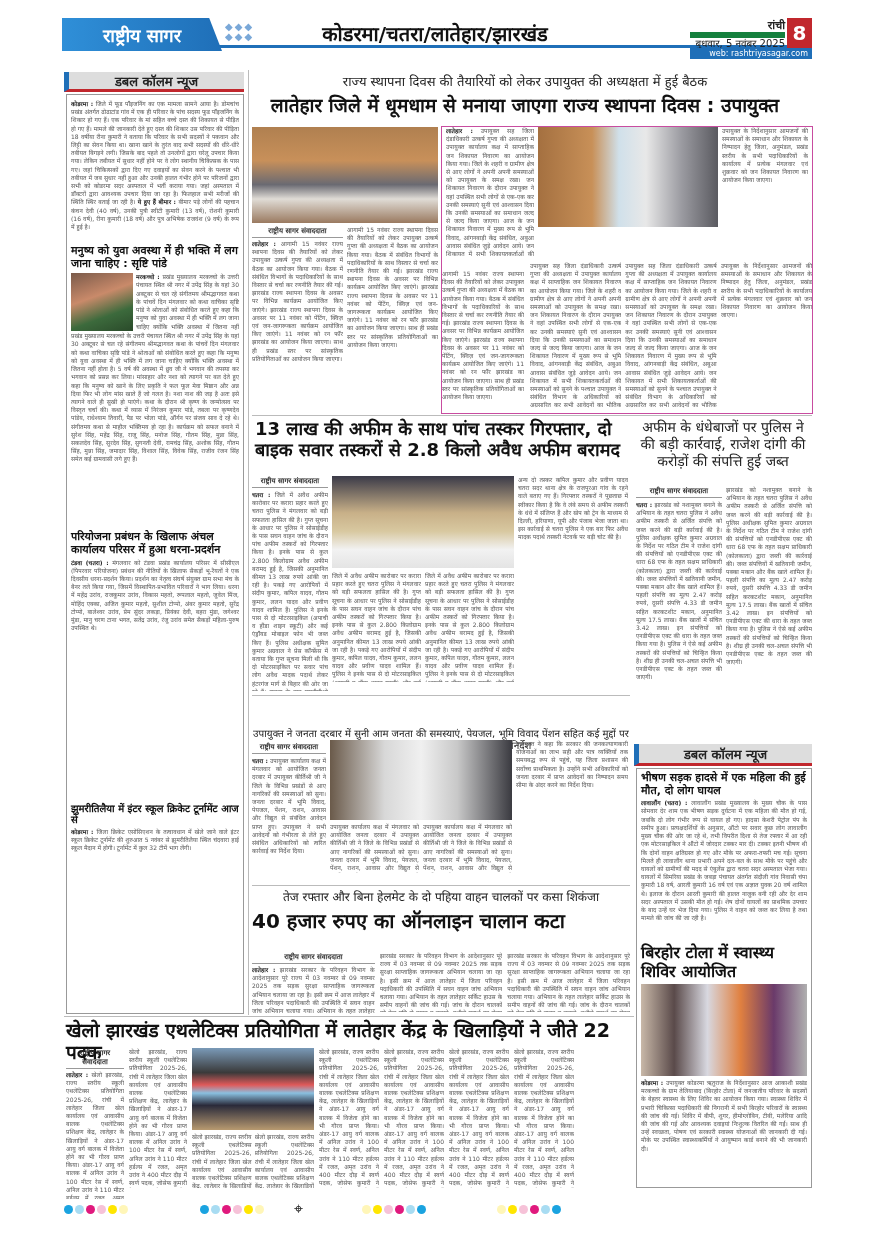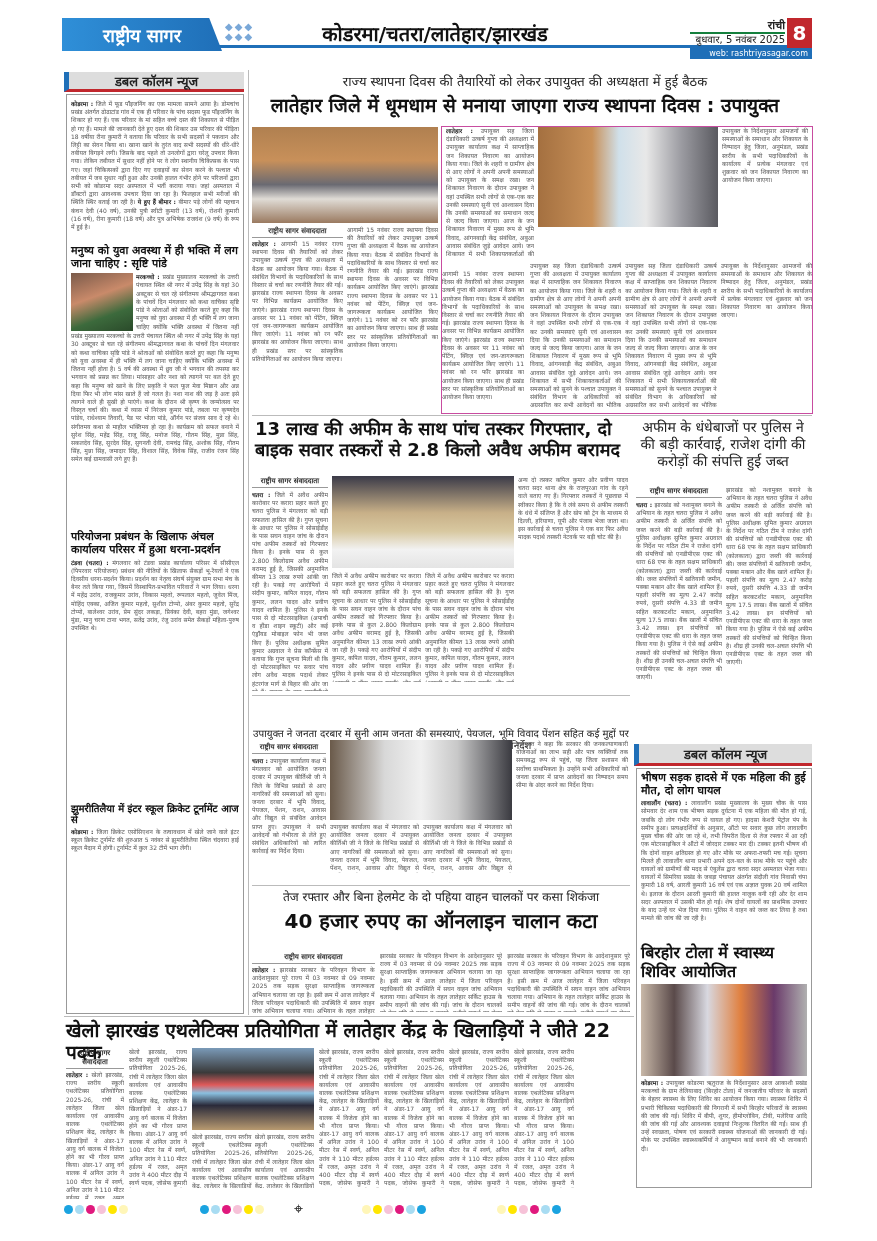--- a/index.html
+++ b/index.html
@@ -4,21 +4,21 @@
 <style>
 *{box-sizing:border-box;margin:0;padding:0}
 html,body{width:877px;height:1241px;background:#fff;overflow:hidden}
 body{font-family:"DejaVu Sans",sans-serif;color:#222;position:relative}
 .abs{position:absolute}
 .masthead{left:62px;top:18px;width:750px;height:30px;background:#fff;border-bottom:3px solid #1f6fb8}
 .brand{left:62px;top:18px;width:160px;height:33px;background:linear-gradient(90deg,#2f8fd8,#1f6fb8);color:#fff;font-family:"DejaVu Serif",serif;font-weight:bold;font-size:18px;display:flex;align-items:center;justify-content:center;clip-path:polygon(0 0,92% 0,100% 100%,0 100%)}
 .dots{left:225px;top:22px;width:45px;height:22px;color:#7aa8d8;font-size:10px;letter-spacing:2px;line-height:10px}
 .section-title{left:270px;top:18px;width:330px;height:30px;font-size:20px;font-weight:bold;color:#111;display:flex;align-items:center;justify-content:center}
 .datebox{left:690px;top:20px;width:95px;height:26px;text-align:right;font-size:10px;line-height:12px}
-.datebox .city{font-weight:bold;font-size:11px;border-bottom:2px solid #15803d;display:block}
+.datebox .city{font-weight:bold;font-size:11px;border-bottom:6px solid #15803d;display:block}
 .pageno{left:787px;top:18px;width:25px;height:30px;background:#c1272d;color:#fff;font-weight:bold;font-size:20px;display:flex;align-items:center;justify-content:center}
 .web{left:690px;top:48px;width:122px;height:11px;background:#1f6fb8;color:#fff;font-size:8px;text-align:right;padding-right:4px;line-height:11px}
 .dc-head{background:#ddd;border-left:5px solid #1f6fb8;border-bottom:3px solid #c1272d;font-weight:bold;font-size:13px;display:flex;align-items:center;justify-content:center}
 .box{border:1px solid #999}
 .pinkbox{border:1px solid #c84ca0}
 .hl{font-weight:bold;color:#111;line-height:1.15}
 .hl-light{color:#222;line-height:1.2;text-align:center}
 .body{font-size:6px;line-height:8.2px;color:#555;text-align:justify;overflow:hidden}
 .body b{color:#222}
 .byline{font-size:7px;font-weight:bold;color:#333;border-bottom:1px solid #999;padding-bottom:2px;text-align:center}
@@ -152,21 +152,21 @@
     <div class="body" style="height:140px;margin-top:2px"><b>लावालौंग (चतरा) :</b> <span>लावालौंग प्रखंड मुख्यालय के मुख्य चौक के पास सोमवार देर शाम एक भीषण सड़क दुर्घटना में एक महिला की मौत हो गई, जबकि दो लोग गंभीर रूप से घायल हो गए। हादसा केशरी पेट्रोल पंप के समीप हुआ। प्रत्यक्षदर्शियों के अनुसार, ऑटो पर सवार कुछ लोग लावालौंग मुख्य चौक की ओर जा रहे थे, तभी विपरीत दिशा से तेज रफ्तार में आ रही एक मोटरसाइकिल ने ऑटो में जोरदार टक्कर मार दी। टक्कर इतनी भीषण थी कि दोनों वाहन क्षतिग्रस्त हो गए और मौके पर अफरा-तफरी मच गई। सूचना मिलते ही लावालौंग थाना प्रभारी अपने दल-बल के साथ मौके पर पहुंचे और घायलों को ग्रामीणों की मदद से एंबुलेंस द्वारा चतरा सदर अस्पताल भेजा गया। घायलों में सिमरिया प्रखंड के जबड़ा पंचायत अंतर्गत संदौली गांव निवासी चंपा कुमारी 18 वर्ष, आरती कुमारी 16 वर्ष एवं एक अज्ञात युवक 20 वर्ष शामिल थे। इलाज के दौरान आरती कुमारी की हालत नाजुक बनी रही और देर शाम सदर अस्पताल में उसकी मौत हो गई। शेष दोनों घायलों का प्राथमिक उपचार के बाद उन्हें घर भेज दिया गया। पुलिस ने वाहन को जब्त कर लिया है तथा मामले की जांच की जा रही है।</span></div>
   </div>
   <div style="padding:2px 4px">
     <div class="hl" style="font-size:16px">बिरहोर टोला में स्वास्थ्य शिविर आयोजित</div>
     <div class="photo" style="margin-top:3px;height:92px;background:linear-gradient(90deg,#c8b8a8 0%,#5a4a4a 20%,#d8d8e0 40%,#e08040 60%,#6a3a6a 80%,#b0b0b0 100%)"></div>
     <div class="body" style="height:115px;margin-top:3px"><b>कोडरमा :</b> <span>उपायुक्त कोडरमा ऋतुराज के निर्देशानुसार आज आकाशी प्रखंड मरकच्चो के ग्राम तेलियाबाद (बिरहोर टोला) में जनजातीय परिवार के सदस्यों के बेहतर स्वास्थ्य के लिए शिविर का आयोजन किया गया। स्वास्थ्य शिविर में प्रभारी चिकित्सा पदाधिकारी की निगरानी में सभी बिरहोर परिवारों के स्वास्थ्य की जांच की गई। शिविर में बीपी, शुगर, हीमोग्लोबिन, टीबी, मलेरिया आदि की जांच की गई और आवश्यक दवाइयां निःशुल्क वितरित की गईं। साथ ही उन्हें स्वच्छता, पोषण एवं सरकारी स्वास्थ्य योजनाओं की जानकारी दी गई। मौके पर उपस्थित स्वास्थ्यकर्मियों ने आयुष्मान कार्ड बनाने की भी जानकारी दी।</span></div>
   </div>
 </div>
 
 <div class="abs hl-light" style="left:252px;top:890px;width:378px;font-size:12px">तेज रफ्तार और बिना हेलमेट के दो पहिया वाहन चालकों पर कसा शिकंजा</div>
-<div class="abs hl" style="left:252px;top:910px;width:378px;font-size:20px;text-align:center">40 हजार रुपए का ऑनलाइन चालान कटा</div>
+<div class="abs hl" style="left:252px;top:910px;width:378px;font-size:20px;">40 हजार रुपए का ऑनलाइन चालान कटा</div>
 <div class="abs" style="left:252px;top:952px;width:378px;display:flex;gap:5px">
   <div style="flex:1">
     <div class="byline">राष्ट्रीय सागर संवाददाता</div>
     <div class="body" style="height:48px;margin-top:2px"><b>लातेहार :</b> <span>झारखंड सरकार के परिवहन विभाग के आदेशानुसार पूरे राज्य में 03 नवम्बर से 09 नवम्बर 2025 तक सड़क सुरक्षा साप्ताहिक जागरूकता अभियान चलाया जा रहा है। इसी क्रम में आज लातेहार में जिला परिवहन पदाधिकारी की उपस्थिति में सघन वाहन जांच अभियान चलाया गया। अभियान के तहत लातेहार सर्किट हाउस के समीप वाहनों की जांच की गई। जांच के दौरान चालकों को तेज गति से वाहन न चलाने, नशीले पदार्थ का सेवन कर वाहन न चलाने तथा हेलमेट पहनने की अनिवार्यता के बारे में जागरूक किया गया। परिवहन पदाधिकारी ने सभी चालकों से अपील की कि किसी भी परिस्थिति में वाहन को तेज गति से न चलाएं, अपने तथा दूसरों के जीवन की सुरक्षा को प्राथमिकता दें। अभियान के दौरान बिना हेलमेट चलने वाले चालकों से 40,000 रुपये का ऑनलाइन चालान किया गया।</span></div>
   </div>
   <div class="body" style="flex:1;height:60px"><span>झारखंड सरकार के परिवहन विभाग के आदेशानुसार पूरे राज्य में 03 नवम्बर से 09 नवम्बर 2025 तक सड़क सुरक्षा साप्ताहिक जागरूकता अभियान चलाया जा रहा है। इसी क्रम में आज लातेहार में जिला परिवहन पदाधिकारी की उपस्थिति में सघन वाहन जांच अभियान चलाया गया। अभियान के तहत लातेहार सर्किट हाउस के समीप वाहनों की जांच की गई। जांच के दौरान चालकों को तेज गति से वाहन न चलाने, नशीले पदार्थ का सेवन कर वाहन न चलाने तथा हेलमेट पहनने की अनिवार्यता के बारे में जागरूक किया गया। परिवहन पदाधिकारी ने सभी चालकों से अपील की कि किसी भी परिस्थिति में वाहन को तेज गति से न चलाएं, अपने तथा दूसरों के जीवन की सुरक्षा को प्राथमिकता दें। अभियान के दौरान बिना हेलमेट चलने वाले चालकों से 40,000 रुपये का ऑनलाइन चालान किया गया।</span></div>
   <div class="body" style="flex:1;height:60px"><span>झारखंड सरकार के परिवहन विभाग के आदेशानुसार पूरे राज्य में 03 नवम्बर से 09 नवम्बर 2025 तक सड़क सुरक्षा साप्ताहिक जागरूकता अभियान चलाया जा रहा है। इसी क्रम में आज लातेहार में जिला परिवहन पदाधिकारी की उपस्थिति में सघन वाहन जांच अभियान चलाया गया। अभियान के तहत लातेहार सर्किट हाउस के समीप वाहनों की जांच की गई। जांच के दौरान चालकों को तेज गति से वाहन न चलाने, नशीले पदार्थ का सेवन कर वाहन न चलाने तथा हेलमेट पहनने की अनिवार्यता के बारे में जागरूक किया गया। परिवहन पदाधिकारी ने सभी चालकों से अपील की कि किसी भी परिस्थिति में वाहन को तेज गति से न चलाएं, अपने तथा दूसरों के जीवन की सुरक्षा को प्राथमिकता दें। अभियान के दौरान बिना हेलमेट चलने वाले चालकों से 40,000 रुपये का ऑनलाइन चालान किया गया।</span></div>
 </div>
 
 <div class="abs hl" style="left:66px;top:1020px;width:565px;font-size:19px;text-align:left">खेलो झारखंड एथलेटिक्स प्रतियोगिता में लातेहार केंद्र के खिलाड़ियों ने जीते 22 पदक</div>

